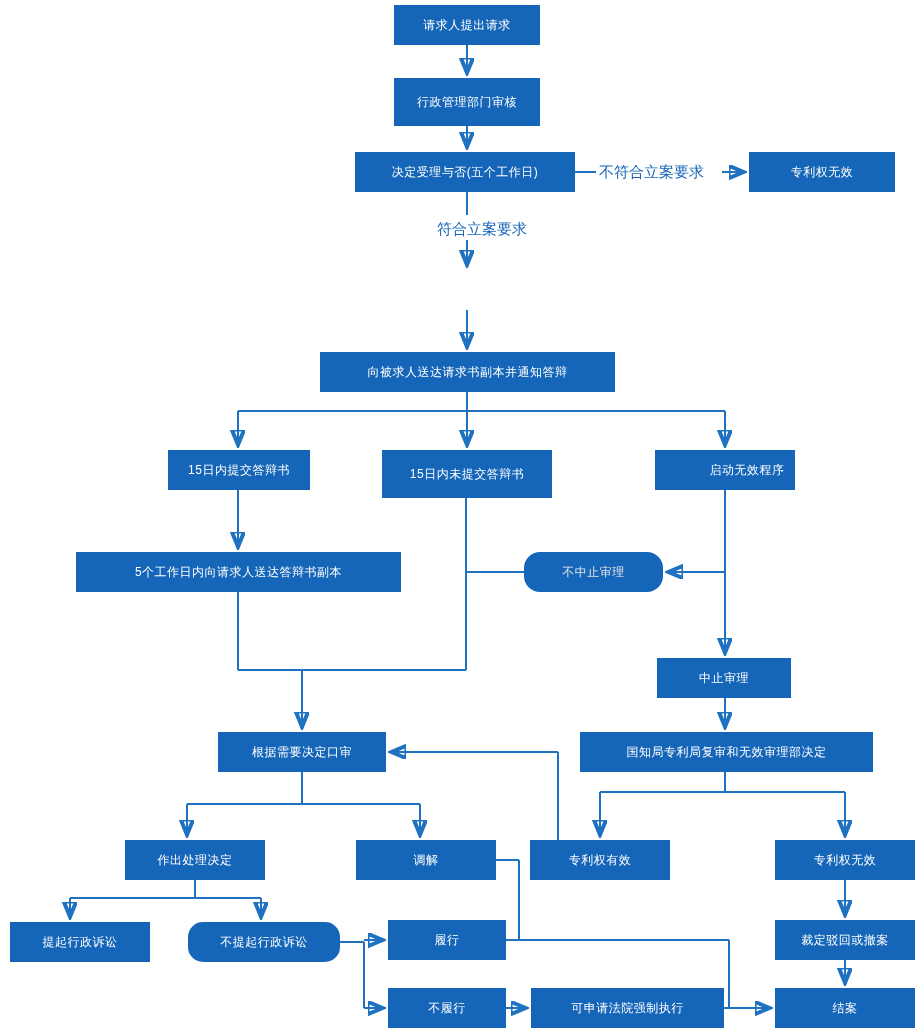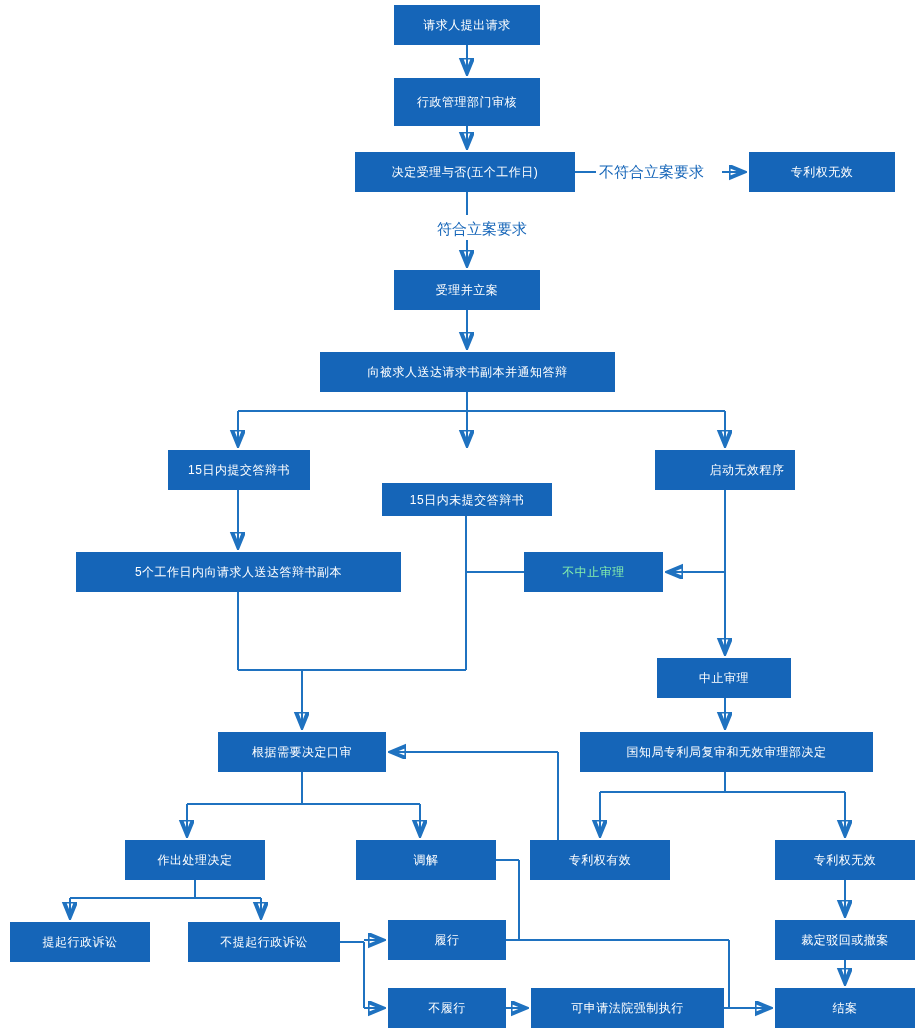--- a/index.html
+++ b/index.html
@@ -113,36 +113,35 @@
 
     <line x1="845" y1="880" x2="845" y2="914" marker-end="url(#ah)"></line>
 
     <line x1="845" y1="960" x2="845" y2="982" marker-end="url(#ah)"></line>
   </svg>
 
   <div class="node" style="left: 394px; top: 5px; width: 146px; height: 40px; background: rgb(21, 101, 184); color: rgb(255, 255, 255);">请求人提出请求</div>
   <div class="node" style="left: 394px; top: 78px; width: 146px; height: 48px; background: rgb(21, 101, 184); color: rgb(255, 255, 255);">行政管理部门审核</div>
   <div class="node" style="left: 355px; top: 152px; width: 220px; height: 40px; background: rgb(21, 101, 184); color: rgb(255, 255, 255); text-align: right;">决定受理与否(五个工作日)</div>
   <div class="node" style="left: 749px; top: 152px; width: 146px; height: 40px; background: rgb(21, 101, 184); color: rgb(255, 255, 255);">专利权无效</div>
-  <div class="node" style="left: 394px; top: 270px; width: 146px; height: 40px; background: rgb(21, 101, 184); color: rgb(255, 255, 255);">受理并立案</div>
   <div class="node" style="left: 320px; top: 352px; width: 295px; height: 40px; background: rgb(21, 101, 184); color: rgb(255, 255, 255);">向被求人送达请求书副本并通知答辩</div>
   <div class="node" style="left: 168px; top: 450px; width: 142px; height: 40px; background: rgb(21, 101, 184); color: rgb(255, 255, 255);">15日内提交答辩书</div>
-  <div class="node" style="left: 382px; top: 450px; width: 170px; height: 33px; background: rgb(21, 101, 184); color: rgb(255, 255, 255); margin-top: 33px;">15日内未提交答辩书</div>
+  <div class="node" style="left: 382px; top: 450px; width: 170px; height: 48px; background: rgb(21, 101, 184); color: rgb(255, 255, 255);">15日内未提交答辩书</div>
   <div class="node" style="left: 655px; top: 450px; width: 140px; height: 40px; background: rgb(21, 101, 184); color: rgb(255, 255, 255); padding-left: 44px;">启动无效程序</div>
   <div class="node" style="left: 76px; top: 552px; width: 325px; height: 40px; background: rgb(21, 101, 184); color: rgb(255, 255, 255);">5个工作日内向请求人送达答辩书副本</div>
-  <div class="node" style="left: 524px; top: 552px; width: 139px; height: 40px; background: rgb(21, 101, 184); color: #86efac;">不中止审理</div>
+  <div class="node" style="left: 524px; top: 552px; width: 139px; height: 40px; background: rgb(21, 101, 184); color: #e5e5e5; border-radius: 16px;">不中止审理</div>
   <div class="node" style="left: 657px; top: 658px; width: 134px; height: 40px; background: rgb(21, 101, 184); color: rgb(255, 255, 255);">中止审理</div>
   <div class="node" style="left: 218px; top: 732px; width: 168px; height: 40px; background: rgb(21, 101, 184); color: rgb(255, 255, 255);">根据需要决定口审</div>
   <div class="node" style="left: 580px; top: 732px; width: 293px; height: 40px; background: rgb(21, 101, 184); color: rgb(255, 255, 255);">国知局专利局复审和无效审理部决定</div>
   <div class="node" style="left: 125px; top: 840px; width: 140px; height: 40px; background: rgb(21, 101, 184); color: rgb(255, 255, 255);">作出处理决定</div>
   <div class="node" style="left: 356px; top: 840px; width: 140px; height: 40px; background: rgb(21, 101, 184); color: rgb(255, 255, 255);">调解</div>
   <div class="node" style="left: 530px; top: 840px; width: 140px; height: 40px; background: rgb(21, 101, 184); color: rgb(255, 255, 255);">专利权有效</div>
   <div class="node" style="left: 775px; top: 840px; width: 140px; height: 40px; background: rgb(21, 101, 184); color: rgb(255, 255, 255);">专利权无效</div>
   <div class="node" style="left: 10px; top: 922px; width: 140px; height: 40px; background: rgb(21, 101, 184); color: rgb(255, 255, 255);">提起行政诉讼</div>
-  <div class="node" style="left: 188px; top: 922px; width: 152px; height: 40px; background: rgb(21, 101, 184); color: rgb(255, 255, 255);">不提起行政诉讼</div>
+  <div class="node" style="left: 188px; top: 922px; width: 152px; height: 40px; background: rgb(21, 101, 184); color: rgb(255, 255, 255); border-radius: 15px;">不提起行政诉讼</div>
   <div class="node" style="left: 388px; top: 920px; width: 118px; height: 40px; background: rgb(21, 101, 184); color: rgb(255, 255, 255);">履行</div>
   <div class="node" style="left: 388px; top: 988px; width: 118px; height: 40px; background: rgb(21, 101, 184); color: rgb(255, 255, 255);">不履行</div>
   <div class="node" style="left: 531px; top: 988px; width: 193px; height: 40px; background: rgb(21, 101, 184); color: rgb(255, 255, 255);">可申请法院强制执行</div>
   <div class="node" style="left: 775px; top: 920px; width: 140px; height: 40px; background: rgb(21, 101, 184); color: rgb(255, 255, 255);">裁定驳回或撤案</div>
   <div class="node" style="left: 775px; top: 988px; width: 140px; height: 40px; background: rgb(21, 101, 184); color: rgb(255, 255, 255);">结案</div>
 
   <div class="edge-label" style="left: 597px; top: 163px; color: rgb(21, 101, 184); background: rgb(255, 255, 255);">不符合立案要求</div>
   <div class="edge-label" style="left: 419px; top: 220px; color: rgb(21, 101, 184); background: rgb(255, 255, 255); margin-left: 16px;">符合立案要求</div>
 
 </div>

